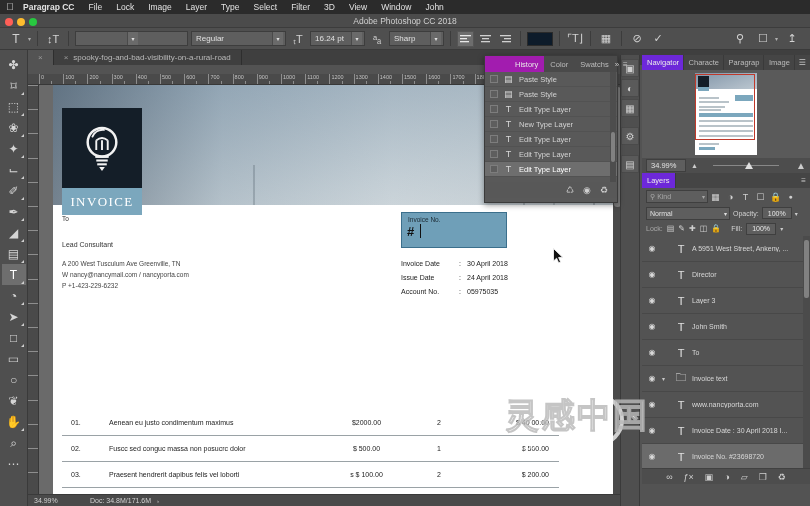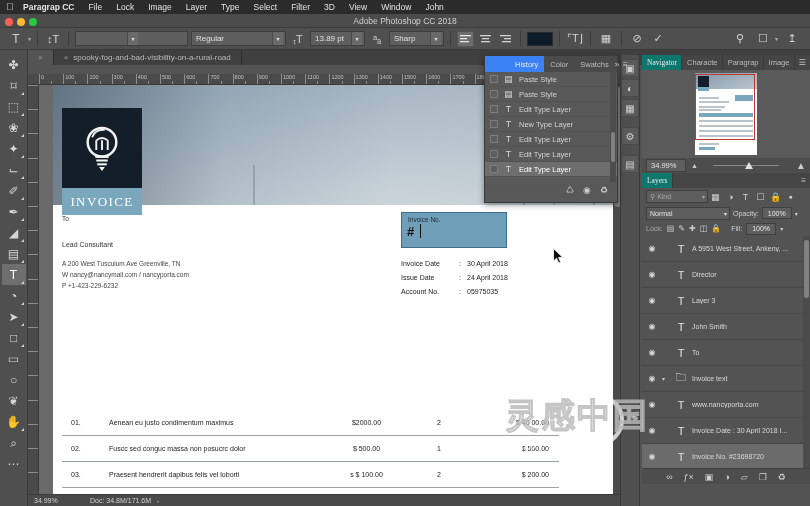--- a/index.html
+++ b/index.html
@@ -187,21 +187,21 @@
   .statusbar .arr { margin-left:6px; font-size:6px;}
 
   
   .history {
     position:absolute; top:55px; left:484px; width:134px; height:148px;
     background:#595959; border:1px solid #3b3b3b;
     box-shadow:0 2px 6px rgba(0,0,0,.4); z-index:30;
   }
   .h-tabs { display:flex; height:16px; background:#4a4a4a; align-items:stretch; }
   .h-tab { padding:0 6px; display:flex; align-items:center; font-size:7.5px; color:#bdbdbd; }
-  .h-tab.active { background:#3b82f6; color:#e8e8e8;padding-left:30px; }
+  .h-tab.active { background:#a21caf; color:#e8e8e8;padding-left:30px; }
   .h-tools { margin-left:auto; display:flex; align-items:center; gap:4px; padding-right:4px;
      font-size:8px; color:#c6c6c6;}
   .h-list { height:110px; overflow:hidden; }
   .h-item { display:flex; align-items:center; height:15px; gap:5px; padding-left:5px;
      font-size:7.5px; color:#d2d2d2; border-bottom:1px solid #525252; }
   .h-item.sel { background:#6e6e6e; color:#fff; }
   .h-cb { width:8px; height:8px; border:1px solid #7d7d7d; background:#5e5e5e; }
   .h-ic { width:11px; text-align:center; font-size:9px; color:#d8d8d8; }
   .h-foot { height:16px; display:flex; align-items:center; justify-content:flex-end;
      gap:9px; padding-right:9px; font-size:9px; color:#cfcfcf; background:#585858;}
@@ -215,21 +215,21 @@
     display:flex; flex-direction:column; align-items:center; padding-top:4px; gap:2px; z-index:5;
   }
   .rail-ic { width:18px; height:18px; display:flex; align-items:center; justify-content:center;
     font-size:10px; color:#d0d0d0; background:#5a5a5a; border:1px solid #4a4a4a;}
 
   
   .right { position:absolute; top:55px; left:642px; width:168px; height:451px; background:#535353; }
   .pan-tabs { display:flex; height:15px; background:#454545; }
   .pan-tab { padding:0 5px; display:flex; align-items:center; font-size:7.5px; color:#bcbcbc;
      border-right:1px solid #3a3a3a; white-space:nowrap; overflow:hidden;}
-  .pan-tab.active { background:#0f766e; color:#eaeaea;font-family:Liberation Serif, serif; }
+  .pan-tab.active { background:#6d28d9; color:#eaeaea; }
   .pan-menu { margin-left:auto; padding:0 4px; display:flex; align-items:center; font-size:8px; color:#c8c8c8;}
 
   .nav-body { height:88px; background:#5a5a5a; display:flex; align-items:center; justify-content:center;}
   .nav-thumb { width:62px; height:82px; background:#fff; position:relative; overflow:hidden;}
   .nav-thumb .nh { position:absolute; top:0;left:0;width:62px;height:16px;
      background:linear-gradient(160deg,#8195a8,#bcc7d0);}
   .nav-thumb .nlogo{position:absolute;top:3px;left:3px;width:11px;height:11px;background:#141e28;}
   .nav-thumb .nband{position:absolute;top:14px;left:3px;width:11px;height:4px;background:#7ba7bd;}
   .nav-thumb .nr{position:absolute;left:4px;height:1.5px;background:#b9c3c9;}
   .nav-thumb .nblue{position:absolute;background:#7ba7bd;}
@@ -323,21 +323,21 @@
     <div class="combo c-font">
       <span class="cv">Montserrat</span>
       <span class="cb">▾</span>
     </div>
     <div class="combo c-style">
       <span class="cv">Regular</span>
       <span class="cb">▾</span>
     </div>
     <div class="opt-ic">ₜT</div>
     <div class="combo c-size">
-      <span class="cv">13.89 pt</span>
+      <span class="cv">16.24 pt</span>
       <span class="cb">▾</span>
     </div>
     <div class="opt-ic">ᵃₐ</div>
     <div class="combo c-aa">
       <span class="cv">Sharp</span>
       <span class="cb">▾</span>
     </div>
     <div class="vdiv"></div>
     <div class="align-btn sel">
       <svg width="11" height="10" viewBox="0 0 11 10">

